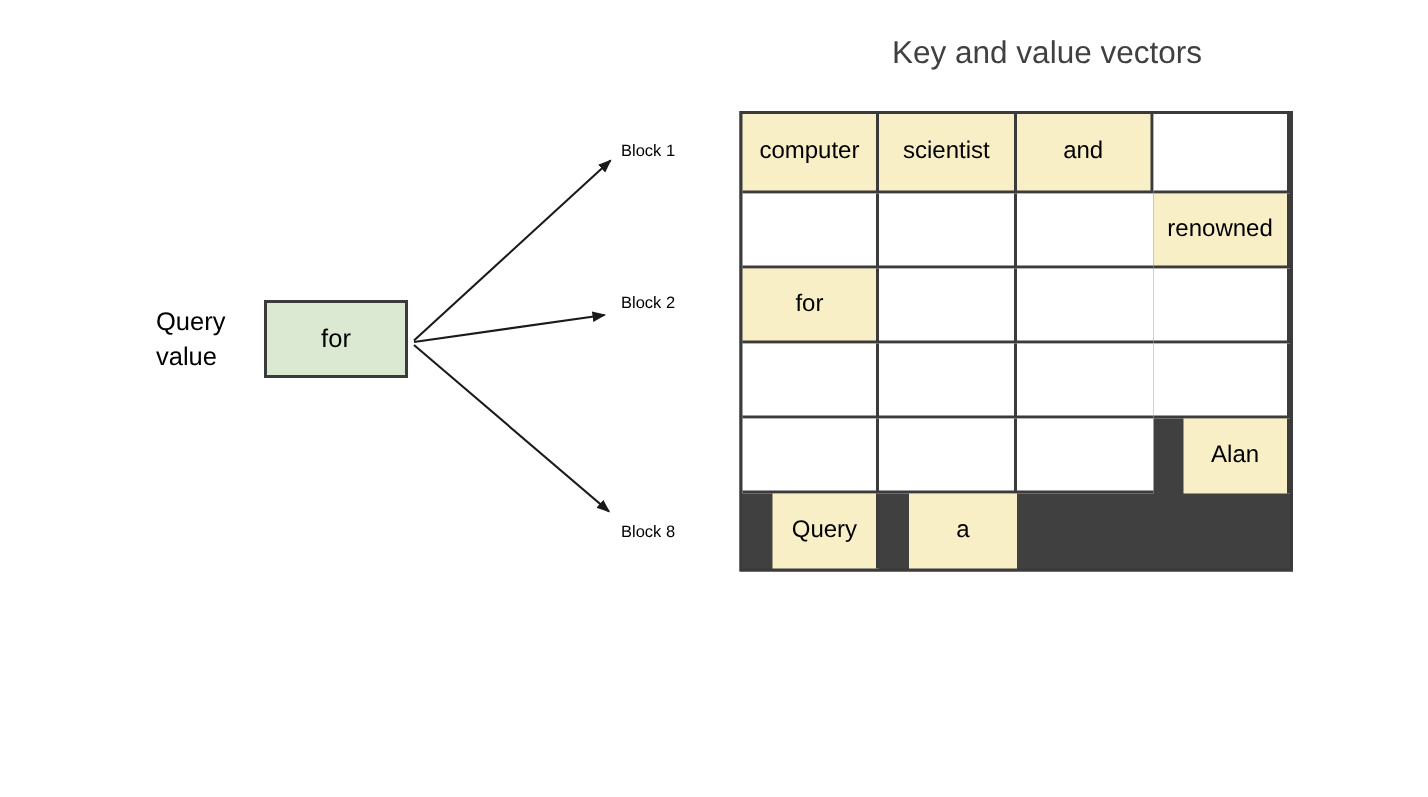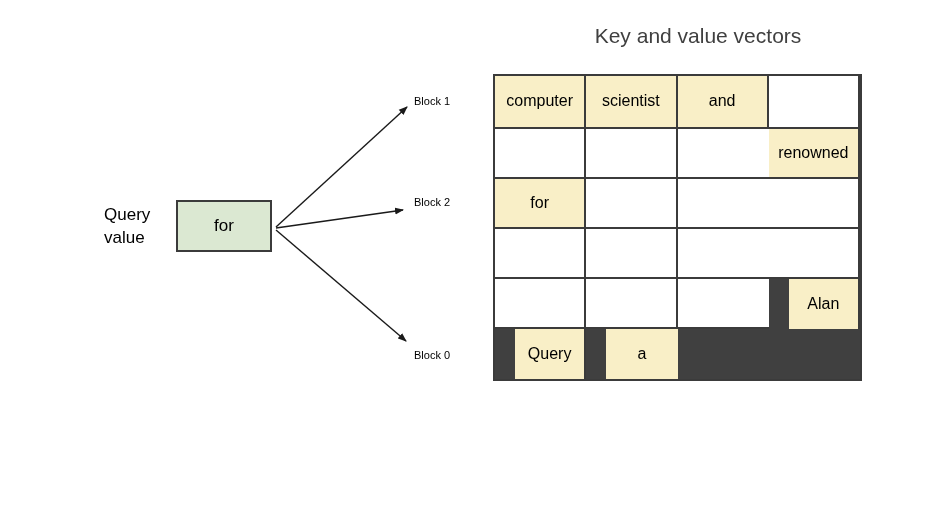--- a/index.html
+++ b/index.html
@@ -116,21 +116,21 @@
         <polygon points="0 0.5, 9 4, 0 7.5" fill="#1a1a1a"></polygon>
       </marker>
     </defs>
     <line x1="276" y1="227" x2="407" y2="107" stroke="#1a1a1a" stroke-width="1.4" marker-end="url(#arrowhead)"></line>
     <line x1="276" y1="228" x2="403" y2="210" stroke="#1a1a1a" stroke-width="1.4" marker-end="url(#arrowhead)"></line>
     <line x1="276" y1="230" x2="406" y2="341" stroke="#1a1a1a" stroke-width="1.4" marker-end="url(#arrowhead)"></line>
   </svg>
 
   <div class="block-label block-1">Block 1</div>
   <div class="block-label block-2">Block 2</div>
-  <div class="block-label block-0">Block 0</div>
+  <div class="block-label block-0">Block 8</div>
 
   <div class="kv-table" id="kv-table">
       <div class="kv-cell hl">computer</div>
       <div class="kv-cell hl">scientist</div>
       <div class="kv-cell hl">and</div>
       <div class="kv-cell"></div>
       <div class="kv-cell"></div>
       <div class="kv-cell"></div>
       <div class="kv-cell col-last"></div>
       <div class="kv-cell hl">renowned</div>

